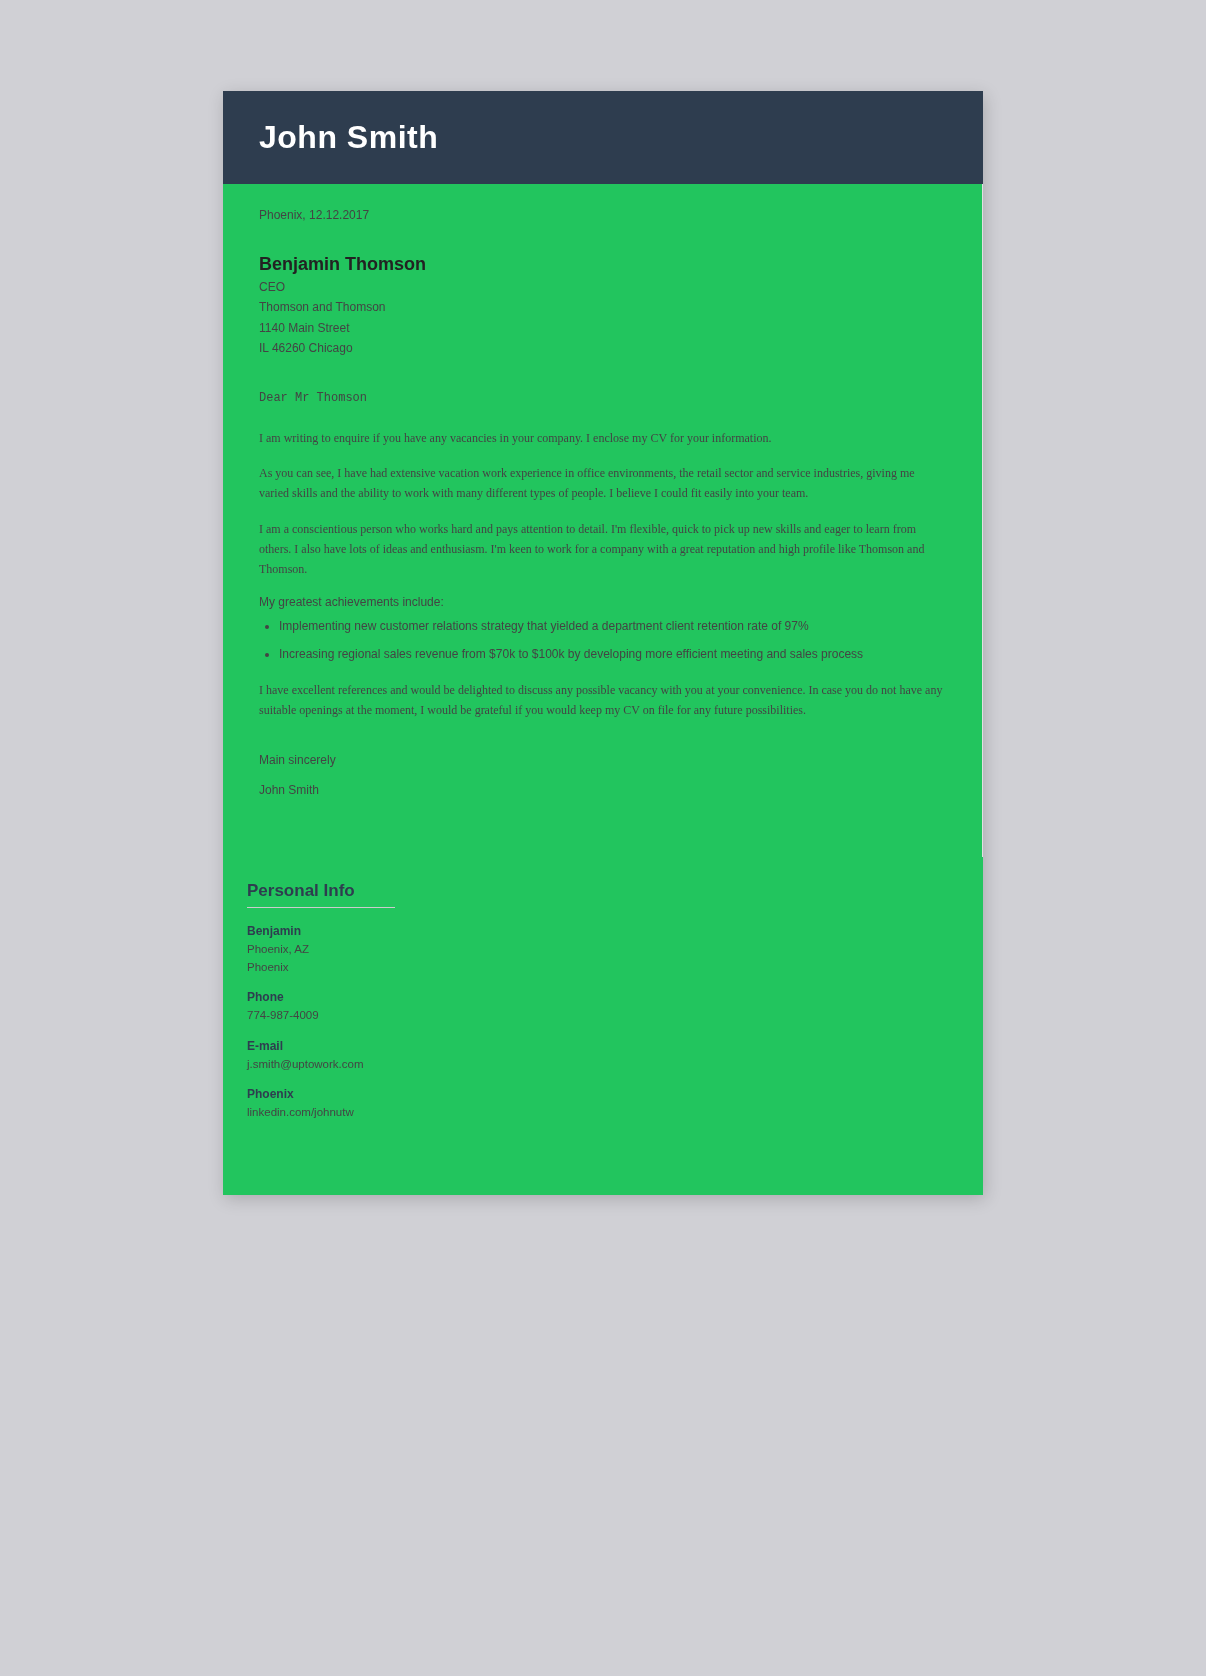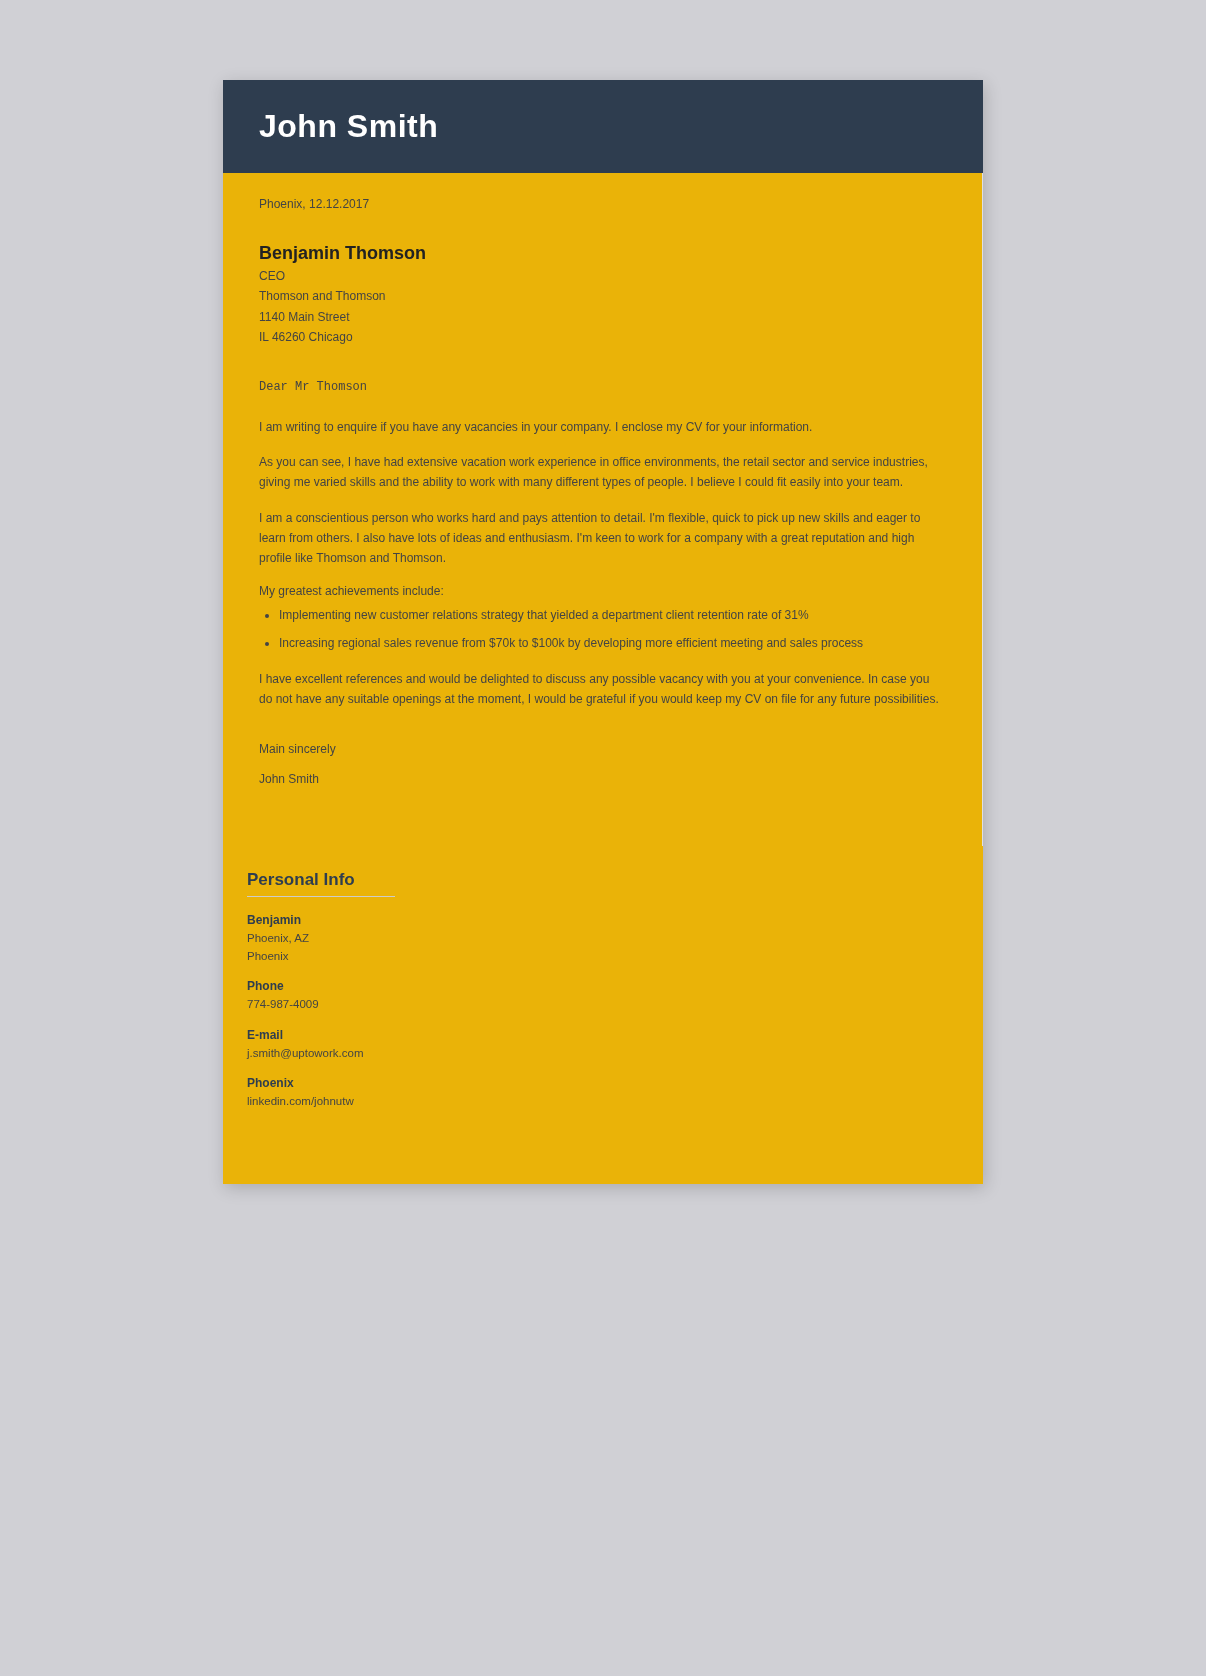--- a/index.html
+++ b/index.html
@@ -8,24 +8,25 @@
       background-color: #d0d0d5;
       display: flex;
       justify-content: center;
       align-items: flex-start;
       min-height: 1676px;
       padding: 80px 0;
       font-family: Arial, sans-serif;
     }
 
     .page {
-      background: #eab308;
+      background: #22c55e;
       width: 760px;
       box-shadow: 2px 4px 16px rgba(0,0,0,0.18);
       position: relative;
+      margin-top: 11px;
     }
 
     .header {
       background-color: #2e3d4f;
       padding: 28px 36px;
     }
 
     .header-name {
       color: #ffffff;
       font-size: 32px;
@@ -79,20 +80,21 @@
       color: #444;
       margin-bottom: 24px;
       font-family: Liberation Mono, monospace;
     }
 
     .body-paragraph {
       font-size: 12px;
       color: #444;
       line-height: 1.65;
       margin-bottom: 16px;
+      font-family: Liberation Serif, serif;
     }
 
     .achievements-intro {
       font-size: 12px;
       color: #444;
       margin-bottom: 8px;
     }
 
     .bullet-list {
       font-size: 12px;
@@ -171,21 +173,21 @@
 
       <div class="salutation">Dear Mr Thomson</div>
 
       <div class="body-paragraph">I am writing to enquire if you have any vacancies in your company. I enclose my CV for your information.</div>
       <div class="body-paragraph">As you can see, I have had extensive vacation work experience in office environments, the retail sector and service industries, giving me varied skills and the ability to work with many different types of people. I believe I could fit easily into your team.</div>
       <div class="body-paragraph">I am a conscientious person who works hard and pays attention to detail. I'm flexible, quick to pick up new skills and eager to learn from others. I also have lots of ideas and enthusiasm. I'm keen to work for a company with a great reputation and high profile like Thomson and Thomson.</div>
 
       <div class="achievements-intro">My greatest achievements include:</div>
 
       <ul class="bullet-list">
-        <li>Implementing new customer relations strategy that yielded a department client retention rate of 31%</li>
+        <li>Implementing new customer relations strategy that yielded a department client retention rate of 97%</li>
         <li>Increasing regional sales revenue from $70k to $100k by developing more efficient meeting and sales process</li>
       </ul>
 
       <div class="body-paragraph">I have excellent references and would be delighted to discuss any possible vacancy with you at your convenience. In case you do not have any suitable openings at the moment, I would be grateful if you would keep my CV on file for any future possibilities.</div>
 
       <div class="closing">Main sincerely</div>
       <div class="signature">John Smith</div>
 
     </div>
 

